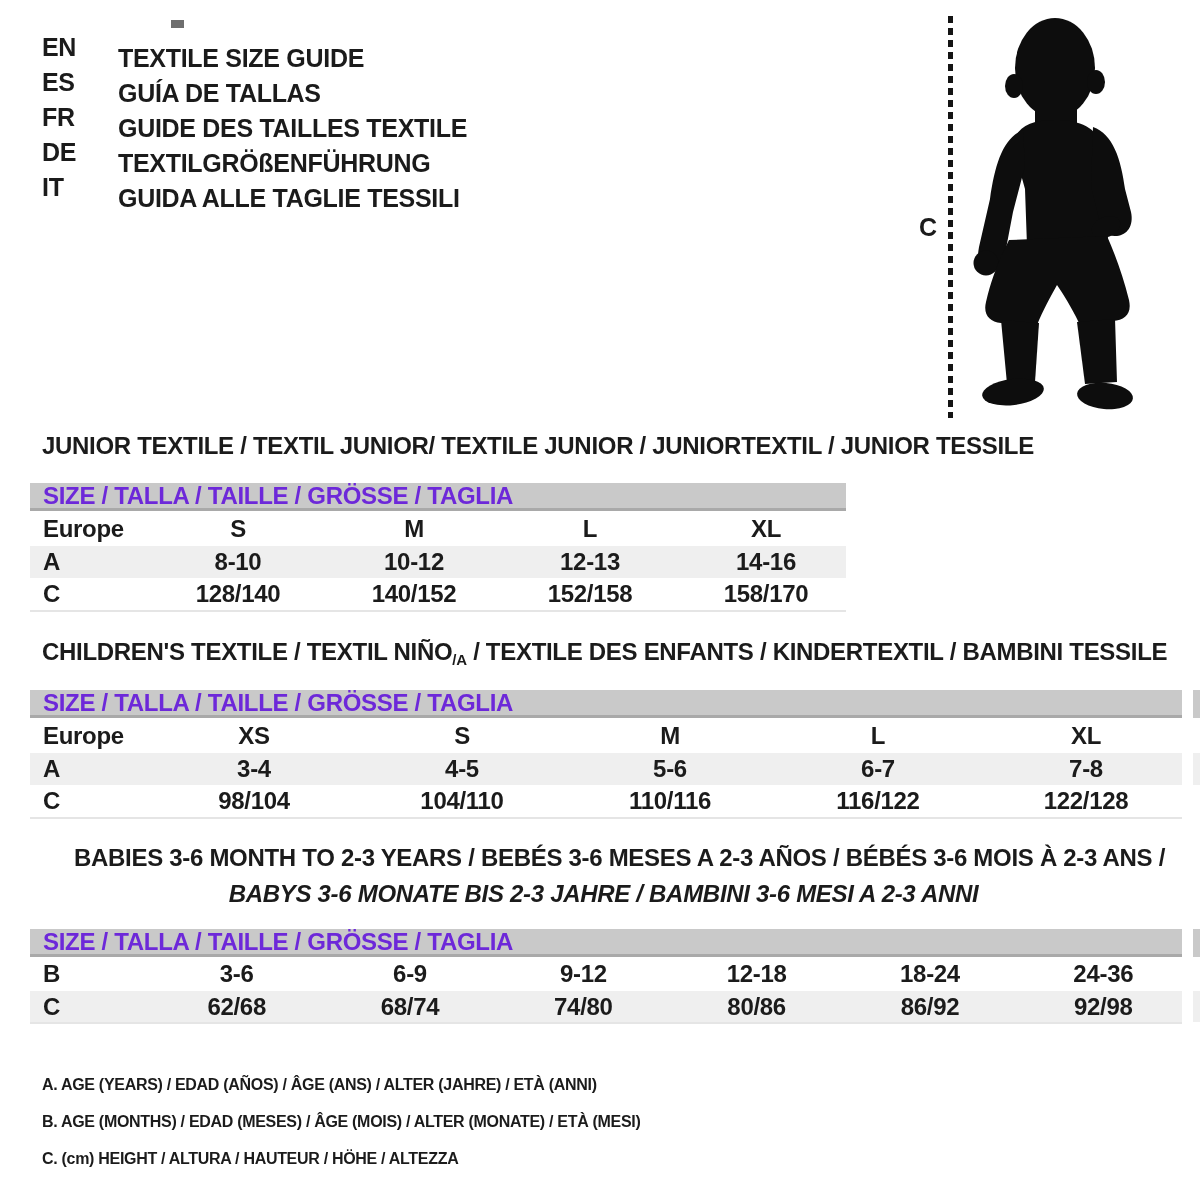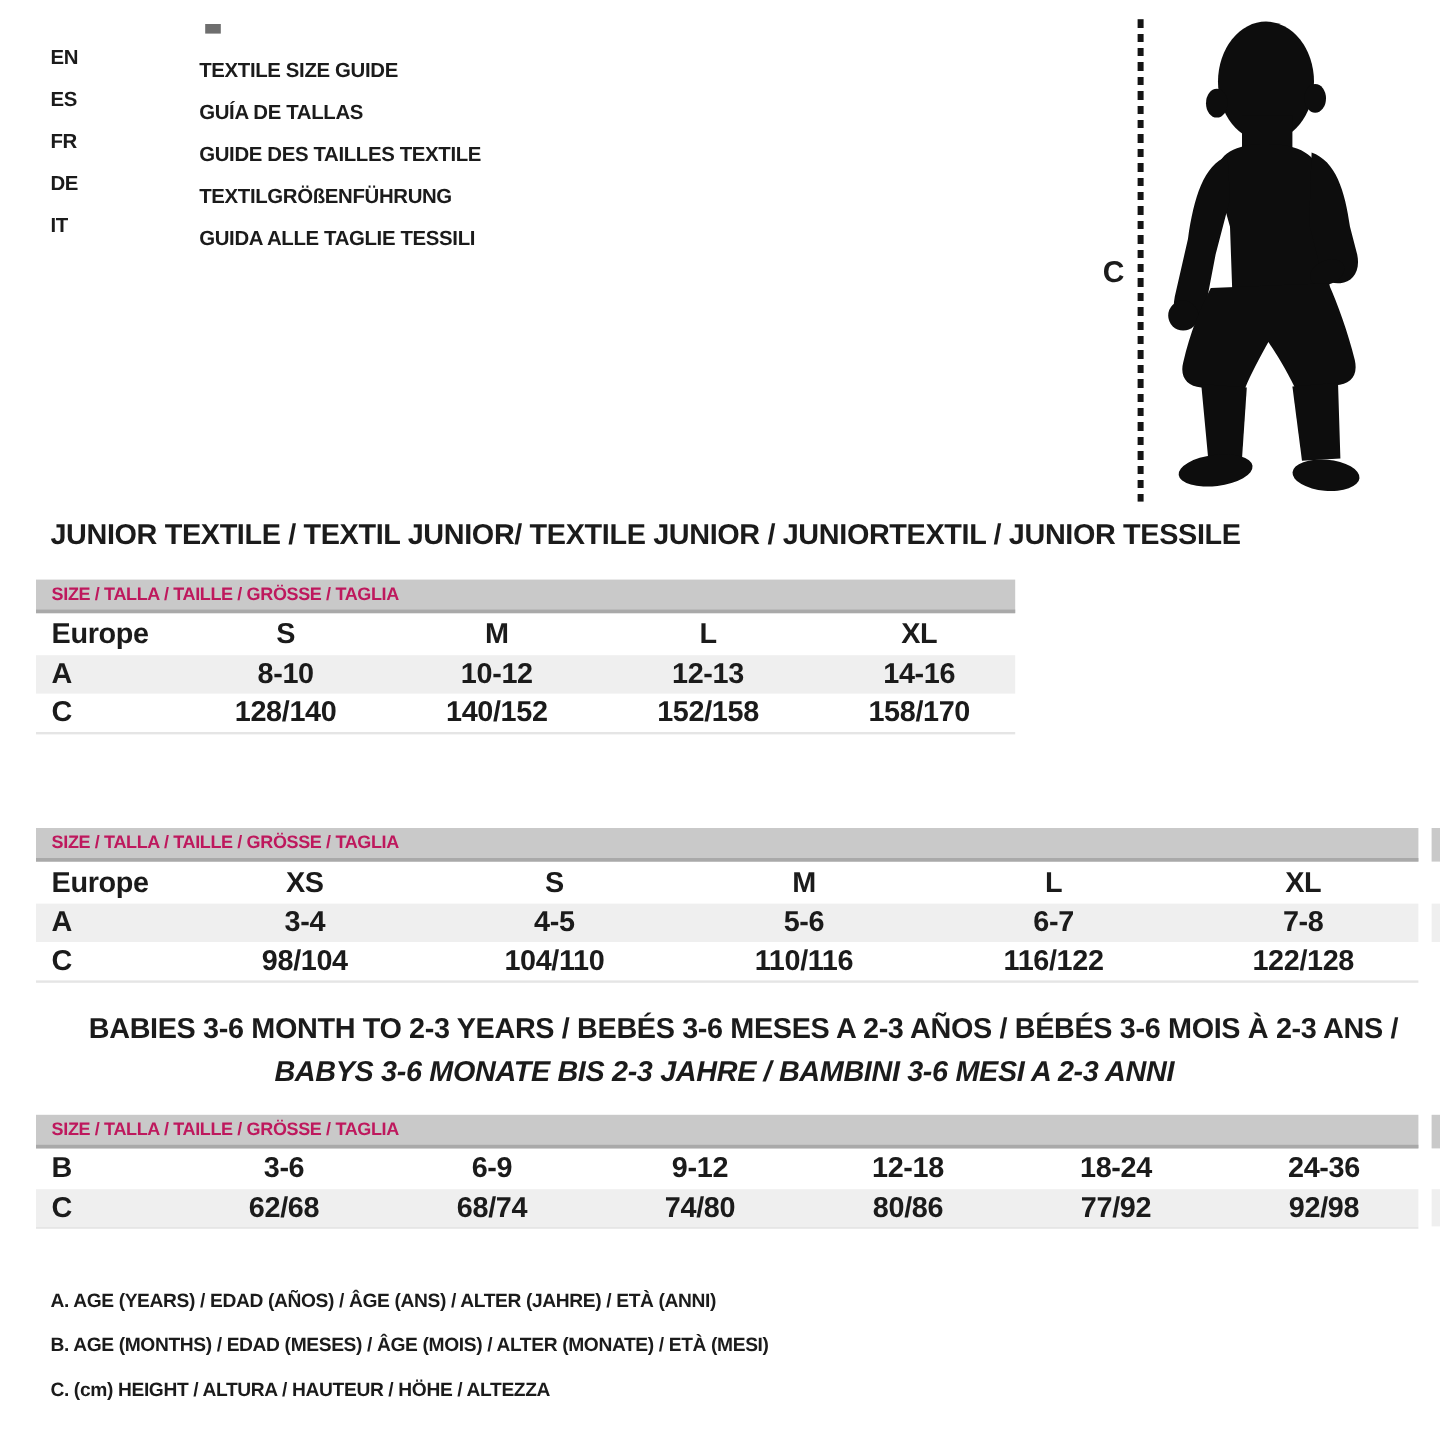--- a/index.html
+++ b/index.html
@@ -3,41 +3,41 @@
 <meta charset="utf-8">
 <style>
   html,body { margin:0; padding:0; background:#fff; }
   .page {
     position:relative; width:1200px; height:1200px; background:#ffffff;
     font-family:"Liberation Sans","DejaVu Sans",sans-serif; font-weight:700;
     color:#1b1b1b; overflow:hidden; letter-spacing:-0.3px;
   }
   
   .lang-list { position:absolute; top:30px; left:42px; }
-  .lang-row  { display:flex; height:35px; align-items:center; font-size:17px;gap:48px; }
+  .lang-row  { display:flex; height:35px; align-items:center; font-size:25px; }
   .lang-code { width:76px; }
   .lang-title{ white-space:nowrap;margin-top:22px; }
 
   
   .dash-line {
     position:absolute; left:948px; top:16px; width:5px; height:402px;
     background:repeating-linear-gradient(to bottom,#141414 0 7px,transparent 7px 12px);
   }
   .figure-label { position:absolute; left:919px; top:213px; font-size:25px; }
   .silhouette { position:absolute; left:965px; top:14px; width:178px; height:402px; }
 
   
   .section-title { position:absolute; left:42px; font-size:24px; white-space:nowrap;text-align:center; }
   .sub-a { font-size:15px; vertical-align:-5px; }
 
   
   .table { position:absolute; left:30px; border-bottom:2px solid #e5e5e5; }
   .size-bar {
     height:25px; background:#c9c9c9; border-bottom:3px solid #a9a9a9;
-    font-size:15px; line-height:26px; padding-left:13px; color:#be185d;
+    font-size:24px; line-height:26px; padding-left:13px; color:#6d28d9;
   }
   .trow { display:flex; align-items:center; font-size:24px;gap:16px; }
   .trow.head { height:35px; }
   .trow.data { height:32px; }
   .t3 .trow.head3 { height:34px; }
   .t3 .trow.data { height:31px; }
   .striped { background:#efefef; }
   .c0 { width:112px; padding-left:13px; box-sizing:border-box; }
   .cell { flex:1; text-align:center; }
 
@@ -120,20 +120,23 @@
     </div>
     <div class="trow data">
       <span class="c0">C</span>
       <span class="cell">128/140</span>
       <span class="cell">140/152</span>
       <span class="cell">152/158</span>
       <span class="cell">158/170</span>
     </div>
   </div>
 
+  <div class="section-title" style="top:638px;">
+    <span>CHILDREN'S TEXTILE / TEXTIL NIÑO</span><span class="sub-a">/A</span><span> / TEXTILE DES ENFANTS / KINDERTEXTIL / BAMBINI TESSILE</span>
+  </div>
   <div class="table" style="top:690px; width:1152px;">
     <div class="size-bar">SIZE / TALLA / TAILLE / GRÖSSE / TAGLIA</div>
     <div class="trow head">
       <span class="c0">Europe</span>
       <span class="cell">XS</span>
       <span class="cell">S</span>
       <span class="cell">M</span>
       <span class="cell">L</span>
       <span class="cell">XL</span>
     </div>
@@ -169,21 +172,21 @@
       <span class="cell">12-18</span>
       <span class="cell">18-24</span>
       <span class="cell">24-36</span>
     </div>
     <div class="trow data striped">
       <span class="c0">C</span>
       <span class="cell">62/68</span>
       <span class="cell">68/74</span>
       <span class="cell">74/80</span>
       <span class="cell">80/86</span>
-      <span class="cell">77/92</span>
+      <span class="cell">86/92</span>
       <span class="cell">92/98</span>
     </div>
   </div>
 
   <div class="sliver" style="top:690px; height:28px; background:#c9c9c9;"></div>
   <div class="sliver" style="top:753px; height:32px; background:#efefef;"></div>
   <div class="sliver" style="top:929px; height:28px; background:#c9c9c9;"></div>
   <div class="sliver" style="top:991px; height:31px; background:#efefef;"></div>
 
   <div class="notes">

